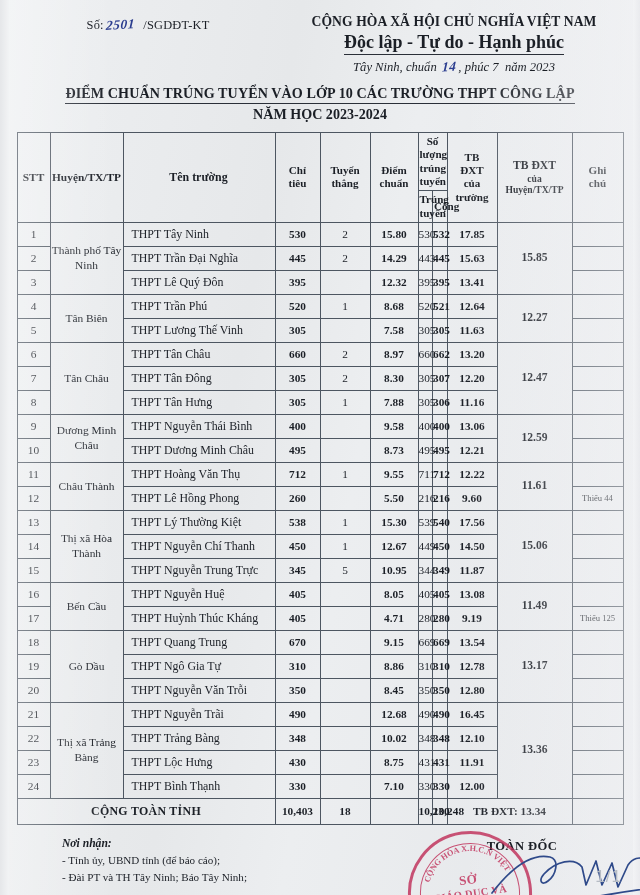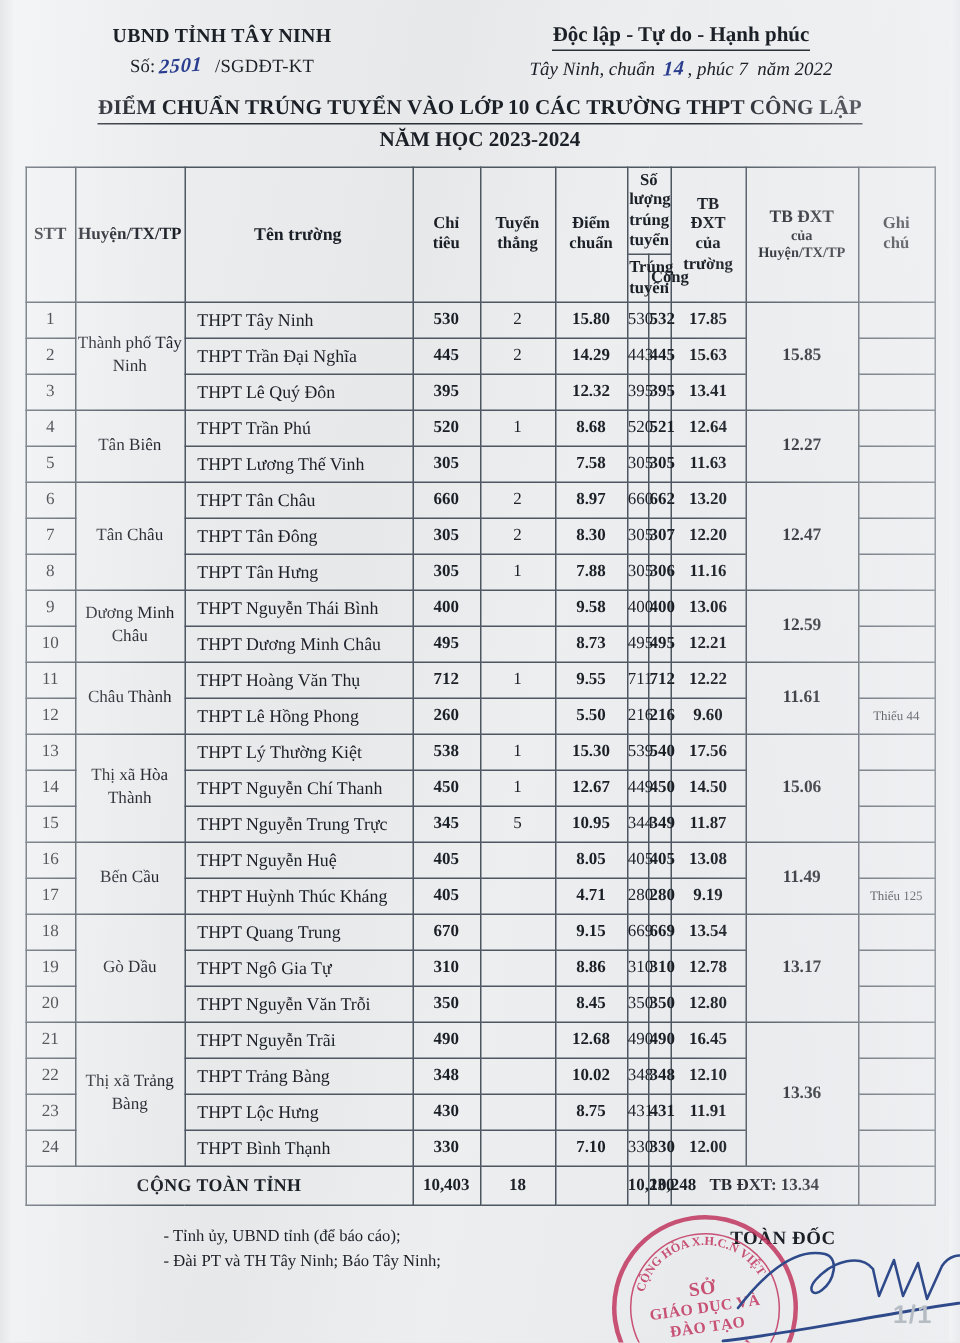--- a/index.html
+++ b/index.html
@@ -41,21 +41,21 @@
     font-style:italic;
     color:#2b3d8f;
     font-size:13.5px;
     font-weight:bold;
     display:inline-block;
     transform:rotate(-4deg) skewX(-7deg);
     letter-spacing:.5px;
     margin:0 2px;
   }
   .cr1{font-weight:bold;font-size:13.6px;letter-spacing:.1px;}
-  .cr2{font-weight:bold;font-size:14px;margin-top:2px;}
+  .cr2{font-weight:bold;font-size:18px;margin-top:2px;}
   .cr3{font-style:italic;font-size:12.6px;margin-top:4px;}
   .title-wrap{text-align:center;margin-top:10px;padding:0 10px;}
   .title1{font-weight:bold;font-size:14.1px;letter-spacing:.1px;}
   .title2{font-weight:bold;font-size:14.1px;margin-top:2px;}
   table{
     border-collapse:collapse;
     margin:9px auto 0 auto;
     width:607px;
     table-layout:fixed;
     background:transparent;
@@ -85,21 +85,21 @@
   .total-label{font-weight:bold;font-size:11.9px;letter-spacing:.3px;}
   .total-row td{height:25px;font-weight:bold;}
   .footer{
     position:relative;
     display:flex;
     margin-top:12px;
     padding:0 16px;
   }
   .recv{width:330px;padding-left:46px;}
   .recv-title{font-style:italic;font-weight:bold;font-size:11.6px;margin-bottom:2px;}
-  .recv li{font-size:11.1px;line-height:1.5;list-style:none;margin-left:47px;}
+  .recv li{font-size:11.1px;line-height:1.5;list-style:none;}
   .recv ul{margin:0;padding:0;}
   .sign{flex:1;text-align:center;position:relative;padding-top:2px;}
   .sign-title{font-weight:bold;font-size:12.6px;letter-spacing:.4px;padding-left:28px;}
   .stamp{
     position:absolute;
     left:16px;top:-6px;
     width:118px;height:118px;
     border:3px solid #c0305a;
     border-radius:50%;
     opacity:.82;
@@ -120,50 +120,49 @@
   }
   .stamp-txt .s1{font-size:13px;}
   .sig-ink{
     position:absolute;left:86px;top:4px;width:210px;height:92px;
     pointer-events:none;
   }
   .pageno{
     position:absolute;right:18px;bottom:8px;
     color:#b6bcc4;font-size:17px;letter-spacing:1px;
     font-family:"Liberation Sans", sans-serif;
-    font-weight:bold;
   }
   .edge-l{position:absolute;left:0;top:0;bottom:0;width:9px;background:linear-gradient(90deg,#d8dade,#eceef0);}
   .edge-r{position:absolute;right:0;top:0;bottom:0;width:7px;background:linear-gradient(270deg,#dcdee2,#eceef0);}
 </style>
 </head>
 <body>
 
 <div class="page">
   <div class="edge-l"></div>
   <div class="edge-r"></div>
   <div class="scanband"></div>
 
   <div class="header">
     <div class="hdr-left">
-      <div class="l1">UBND TỈNH TÂY NINH</div>
       <div class="sohieu">
         <span>Số:</span><span class="hand">2501</span>&nbsp;&nbsp;<span>/SGDĐT-KT</span>
       </div>
     </div>
     <div class="hdr-right">
+      <div class="cr1">CỘNG HÒA XÃ HỘI CHỦ NGHĨA VIỆT NAM</div>
       <div class="cr2">
         <span class="underline-partial">Độc lập - Tự do - Hạnh phúc</span>
       </div>
       <div class="cr3">
         <span>Tây Ninh, chuẩn</span>
         <span class="hand">14</span><span>, phúc</span>
         <span>7</span>
         &nbsp;<span>năm</span>
-        <span>2022</span>
+        <span>2023</span>
       </div>
     </div>
   </div>
 
   <div class="title-wrap">
     <div class="title1">
       <span class="underline-partial">ĐIỂM CHUẨN TRÚNG TUYỂN VÀO LỚP 10 CÁC TRƯỜNG THPT CÔNG LẬP</span>
     </div>
     <div class="title2">NĂM HỌC 2023-2024</div>
   </div>
@@ -505,20 +504,21 @@
           <td class="c-pass">10,230</td>
           <td class="c-sum">10,248</td>
           <td class="" colspan="2">TB ĐXT: 13.34</td>
           <td class="c-note"></td>
         </tr>
       </tbody>
   </table>
 
   <div class="footer">
     <div class="recv">
+      <div class="recv-title">Nơi nhận:</div>
       <ul id="recv-list">
           <li>- Tỉnh ủy, UBND tỉnh (để báo cáo);</li>
           <li>- Đài PT và TH Tây Ninh; Báo Tây Ninh;</li>
         </ul>
     </div>
     <div class="sign">
       <div class="sign-title">TOÀN ĐỐC</div>
 
       <div class="stamp">
         <svg class="stamp-arc" viewBox="0 0 118 118">

